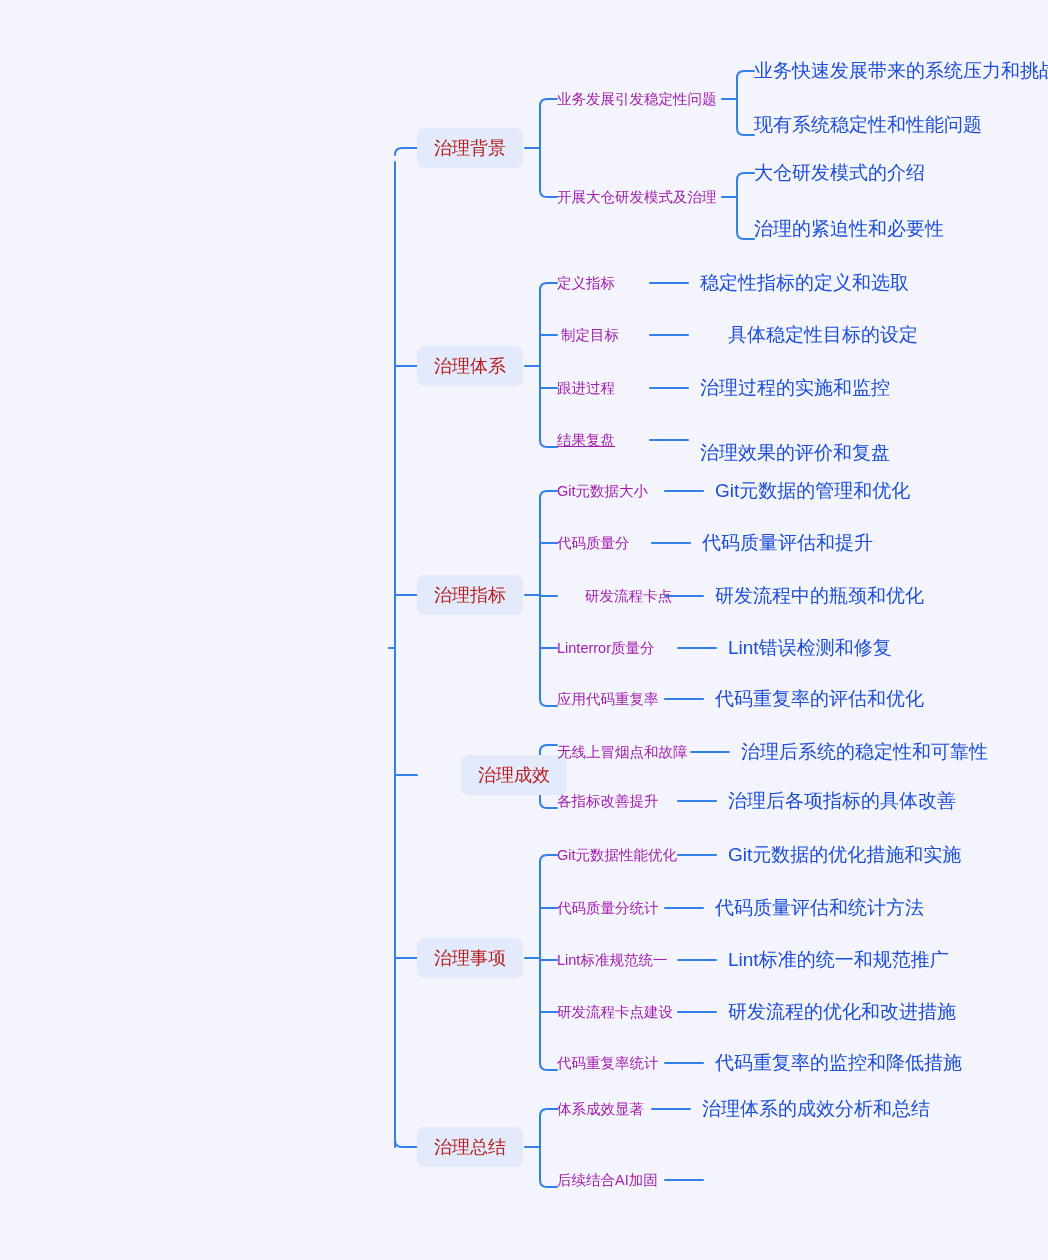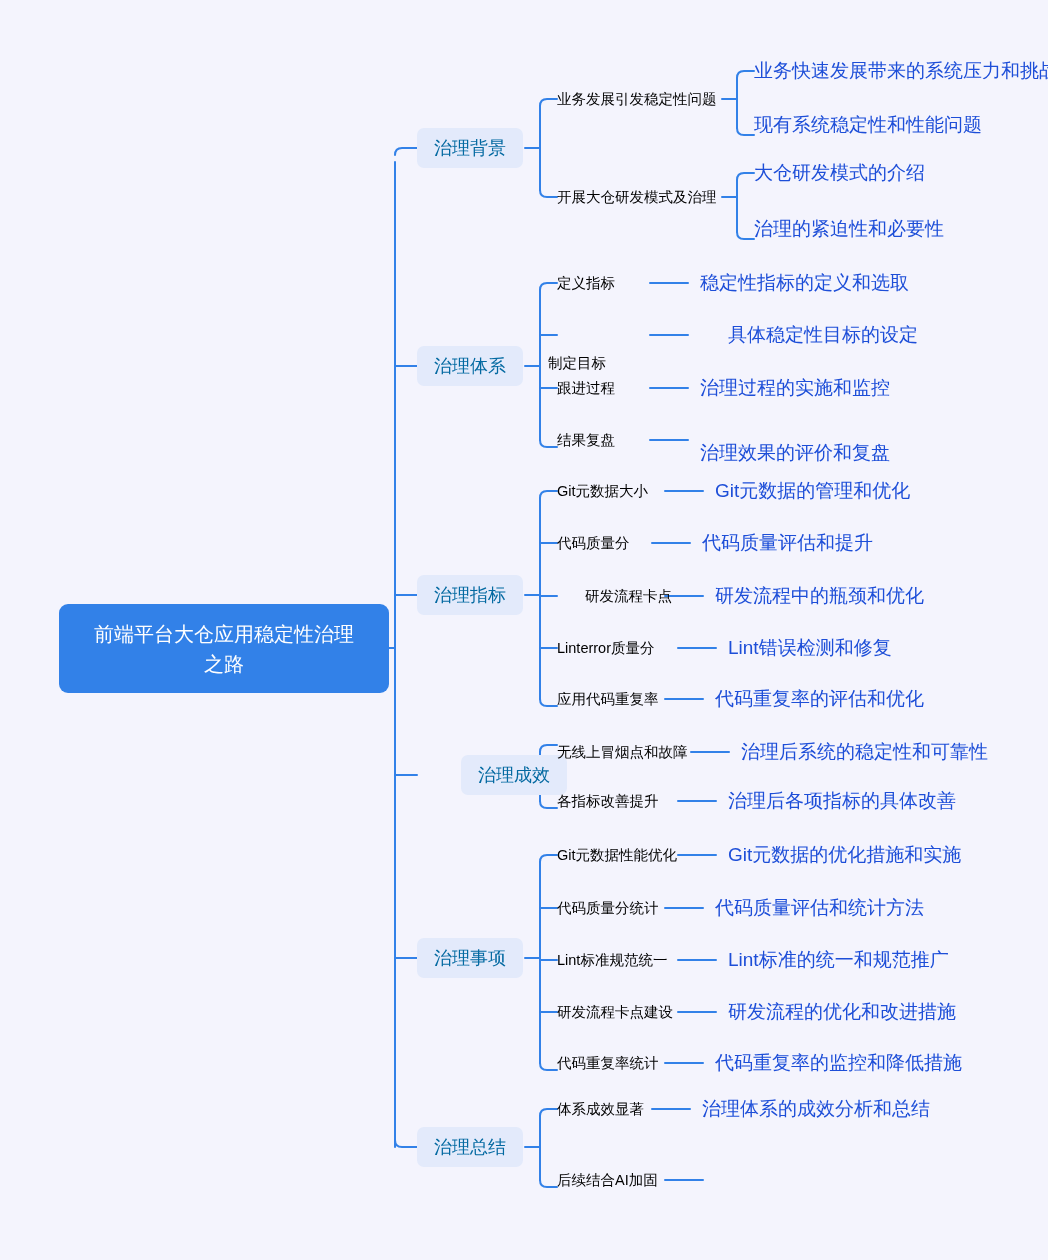--- a/index.html
+++ b/index.html
@@ -19,28 +19,28 @@
     left:59px;top:604px;width:330px;height:89px;
     background:#3281e8;border-radius:9px;
     color:#ffffff;font-size:20px;line-height:30px;
     display:flex;align-items:center;justify-content:center;text-align:center;
     box-sizing:border-box;padding:0 26px;white-space:normal;
   }
 
   
   .branch{
     background:#e3eafb;border-radius:7px;
-    color:#0369a1;font-size:18px;
+    color:#b91c1c;font-size:18px;
     height:40px;display:flex;align-items:center;justify-content:center;
     box-sizing:border-box;padding:0 17px;
   }
 
   
   .mid{
-    color:#000000;font-size:14.5px;line-height:20px;
+    color:#a21caf;font-size:14.5px;line-height:20px;
     display:flex;align-items:center;height:20px;
   }
 
   
   .leaf{
     color:#1d4ed8;font-size:19px;line-height:20px;
     display:flex;align-items:center;min-height:20px;
   }
   .leaf.wrap{white-space:normal;display:block;width:286px;}
 </style>
@@ -125,23 +125,20 @@
 
       <path d="M525 1147 H540"></path>
       <path d="M540 1116 V1180"></path>
       <path d="M540 1116 Q540 1109 547 1109 H557"></path>
       <path d="M540 1180 Q540 1187 547 1187 H557"></path>
       <path d="M652 1109 H690"></path>
       <path d="M665 1180 H703"></path>
     </g>
   </svg>
 
-  <div class="node root">
-    <span>前端平台大仓应用稳定性治理之路</span>
-  </div>
 
   <div class="node branch" style="left:417px;top:128px;">
     <span>治理背景</span>
   </div>
   <div class="node mid" style="left:557px;top:89px;">
     <span>业务发展引发稳定性问题</span>
   </div>
   <div class="node leaf" style="left:754px;top:61px;">
     <span>业务快速发展带来的系统压力和挑战</span>
   </div>
@@ -160,33 +157,33 @@
 
   <div class="node branch" style="left:417px;top:346px;">
     <span>治理体系</span>
   </div>
   <div class="node mid" style="left:557px;top:273px;">
     <span>定义指标</span>
   </div>
   <div class="node leaf" style="left:700px;top:273px;">
     <span>稳定性指标的定义和选取</span>
   </div>
-  <div class="node mid" style="left:548px;top:325px;margin-top:28px;">
+  <div class="node mid" style="left:561px;top:325px;">
     <span>制定目标</span>
   </div>
   <div class="node leaf" style="left:700px;top:325px;margin-left:28px;">
     <span>具体稳定性目标的设定</span>
   </div>
   <div class="node mid" style="left:557px;top:378px;">
     <span>跟进过程</span>
   </div>
   <div class="node leaf" style="left:700px;top:378px;">
     <span>治理过程的实施和监控</span>
   </div>
-  <div class="node mid" style="left:557px;top:430px;">
+  <div class="node mid" style="left:557px;top:430px;text-decoration:underline;">
     <span>结果复盘</span>
   </div>
   <div class="node leaf" style="left:700px;top:430px;margin-top:13px;">
     <span>治理效果的评价和复盘</span>
   </div>
 
   <div class="node branch" style="left:417px;top:575px;">
     <span>治理指标</span>
   </div>
   <div class="node mid" style="left:557px;top:481px;">

